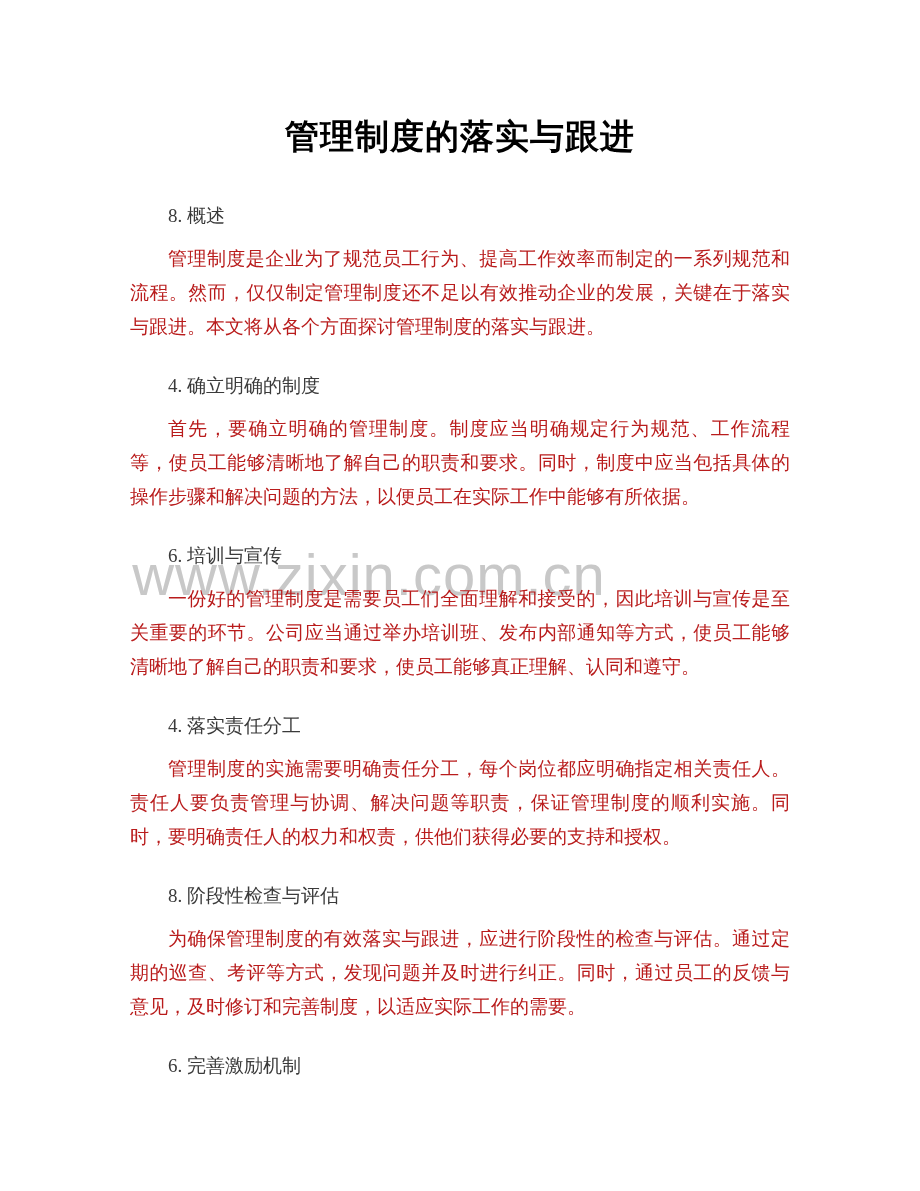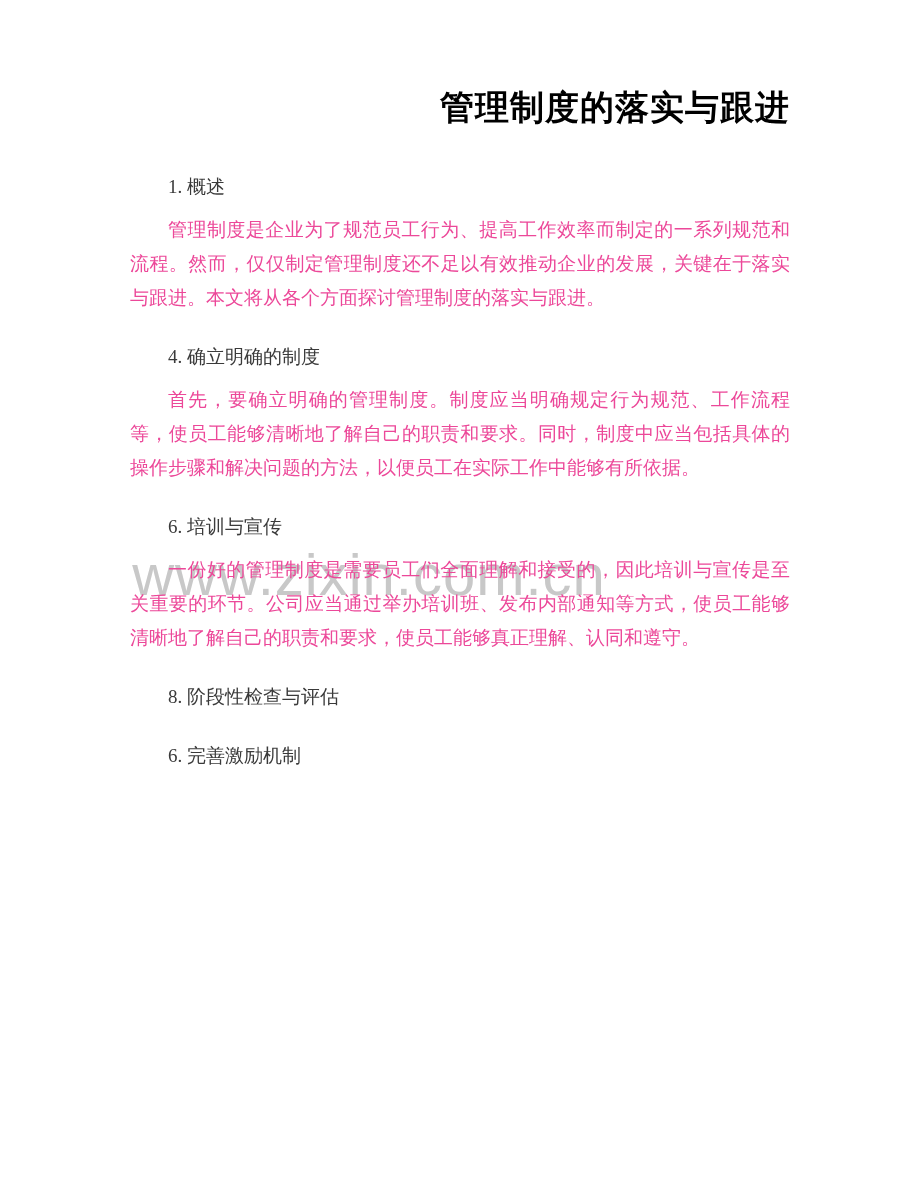--- a/index.html
+++ b/index.html
@@ -35,82 +35,87 @@
     z-index: 0;
     user-select: none;
     white-space: nowrap;
   }
   .content {
     position: relative;
     z-index: 1;
   }
   .title {
     margin: 0;
-    padding-top: 82px;
+    padding-top: 111px;
     font-family: "Liberation Sans", "DejaVu Sans", sans-serif;
     font-size: 34px;
     line-height: 50px;
     font-weight: bold;
-    text-align: right;
+    text-align: center;
     color: #000000;
     letter-spacing: 1px;
   }
   .section {
     margin: 0;
   }
   .heading {
     font-size: 19px;
     line-height: 34px;
     font-weight: normal;
     color: #3a3a3a;
     text-indent: 38px;
     margin: 25px 0 9px 0;
   }
   .section-1 .heading {
     margin-top: 38px;
   }
   .para {
     font-size: 19px;
     line-height: 34px;
-    color: #ec4899;
+    color: #b91c1c;
     text-indent: 38px;
     text-align: justify;
     margin: 0;
     letter-spacing: 0;
   }
 </style>
 </head>
 <body>
 
 <div class="page">
 
   <div class="watermark">www.zixin.com.cn</div>
 
   <div class="content">
 
     <h1 class="title">管理制度的落实与跟进</h1>
 
     <div class="section section-1">
-      <div class="heading">1. 概述</div>
+      <div class="heading">8. 概述</div>
       <p class="para">管理制度是企业为了规范员工行为、提高工作效率而制定的一系列规范和流程。然而，仅仅制定管理制度还不足以有效推动企业的发展，关键在于落实与跟进。本文将从各个方面探讨管理制度的落实与跟进。</p>
     </div>
 
     <div class="section">
       <div class="heading">4. 确立明确的制度</div>
       <p class="para">首先，要确立明确的管理制度。制度应当明确规定行为规范、工作流程等，使员工能够清晰地了解自己的职责和要求。同时，制度中应当包括具体的操作步骤和解决问题的方法，以便员工在实际工作中能够有所依据。</p>
     </div>
 
     <div class="section">
       <div class="heading">6. 培训与宣传</div>
       <p class="para">一份好的管理制度是需要员工们全面理解和接受的，因此培训与宣传是至关重要的环节。公司应当通过举办培训班、发布内部通知等方式，使员工能够清晰地了解自己的职责和要求，使员工能够真正理解、认同和遵守。</p>
     </div>
 
+    <div class="section">
+      <div class="heading">4. 落实责任分工</div>
+      <p class="para">管理制度的实施需要明确责任分工，每个岗位都应明确指定相关责任人。责任人要负责管理与协调、解决问题等职责，保证管理制度的顺利实施。同时，要明确责任人的权力和权责，供他们获得必要的支持和授权。</p>
+    </div>
 
     <div class="section">
       <div class="heading">8. 阶段性检查与评估</div>
+      <p class="para">为确保管理制度的有效落实与跟进，应进行阶段性的检查与评估。通过定期的巡查、考评等方式，发现问题并及时进行纠正。同时，通过员工的反馈与意见，及时修订和完善制度，以适应实际工作的需要。</p>
     </div>
 
     <div class="section">
       <div class="heading">6. 完善激励机制</div>
     </div>
 
   </div>
 </div>
 
 </body></html>

